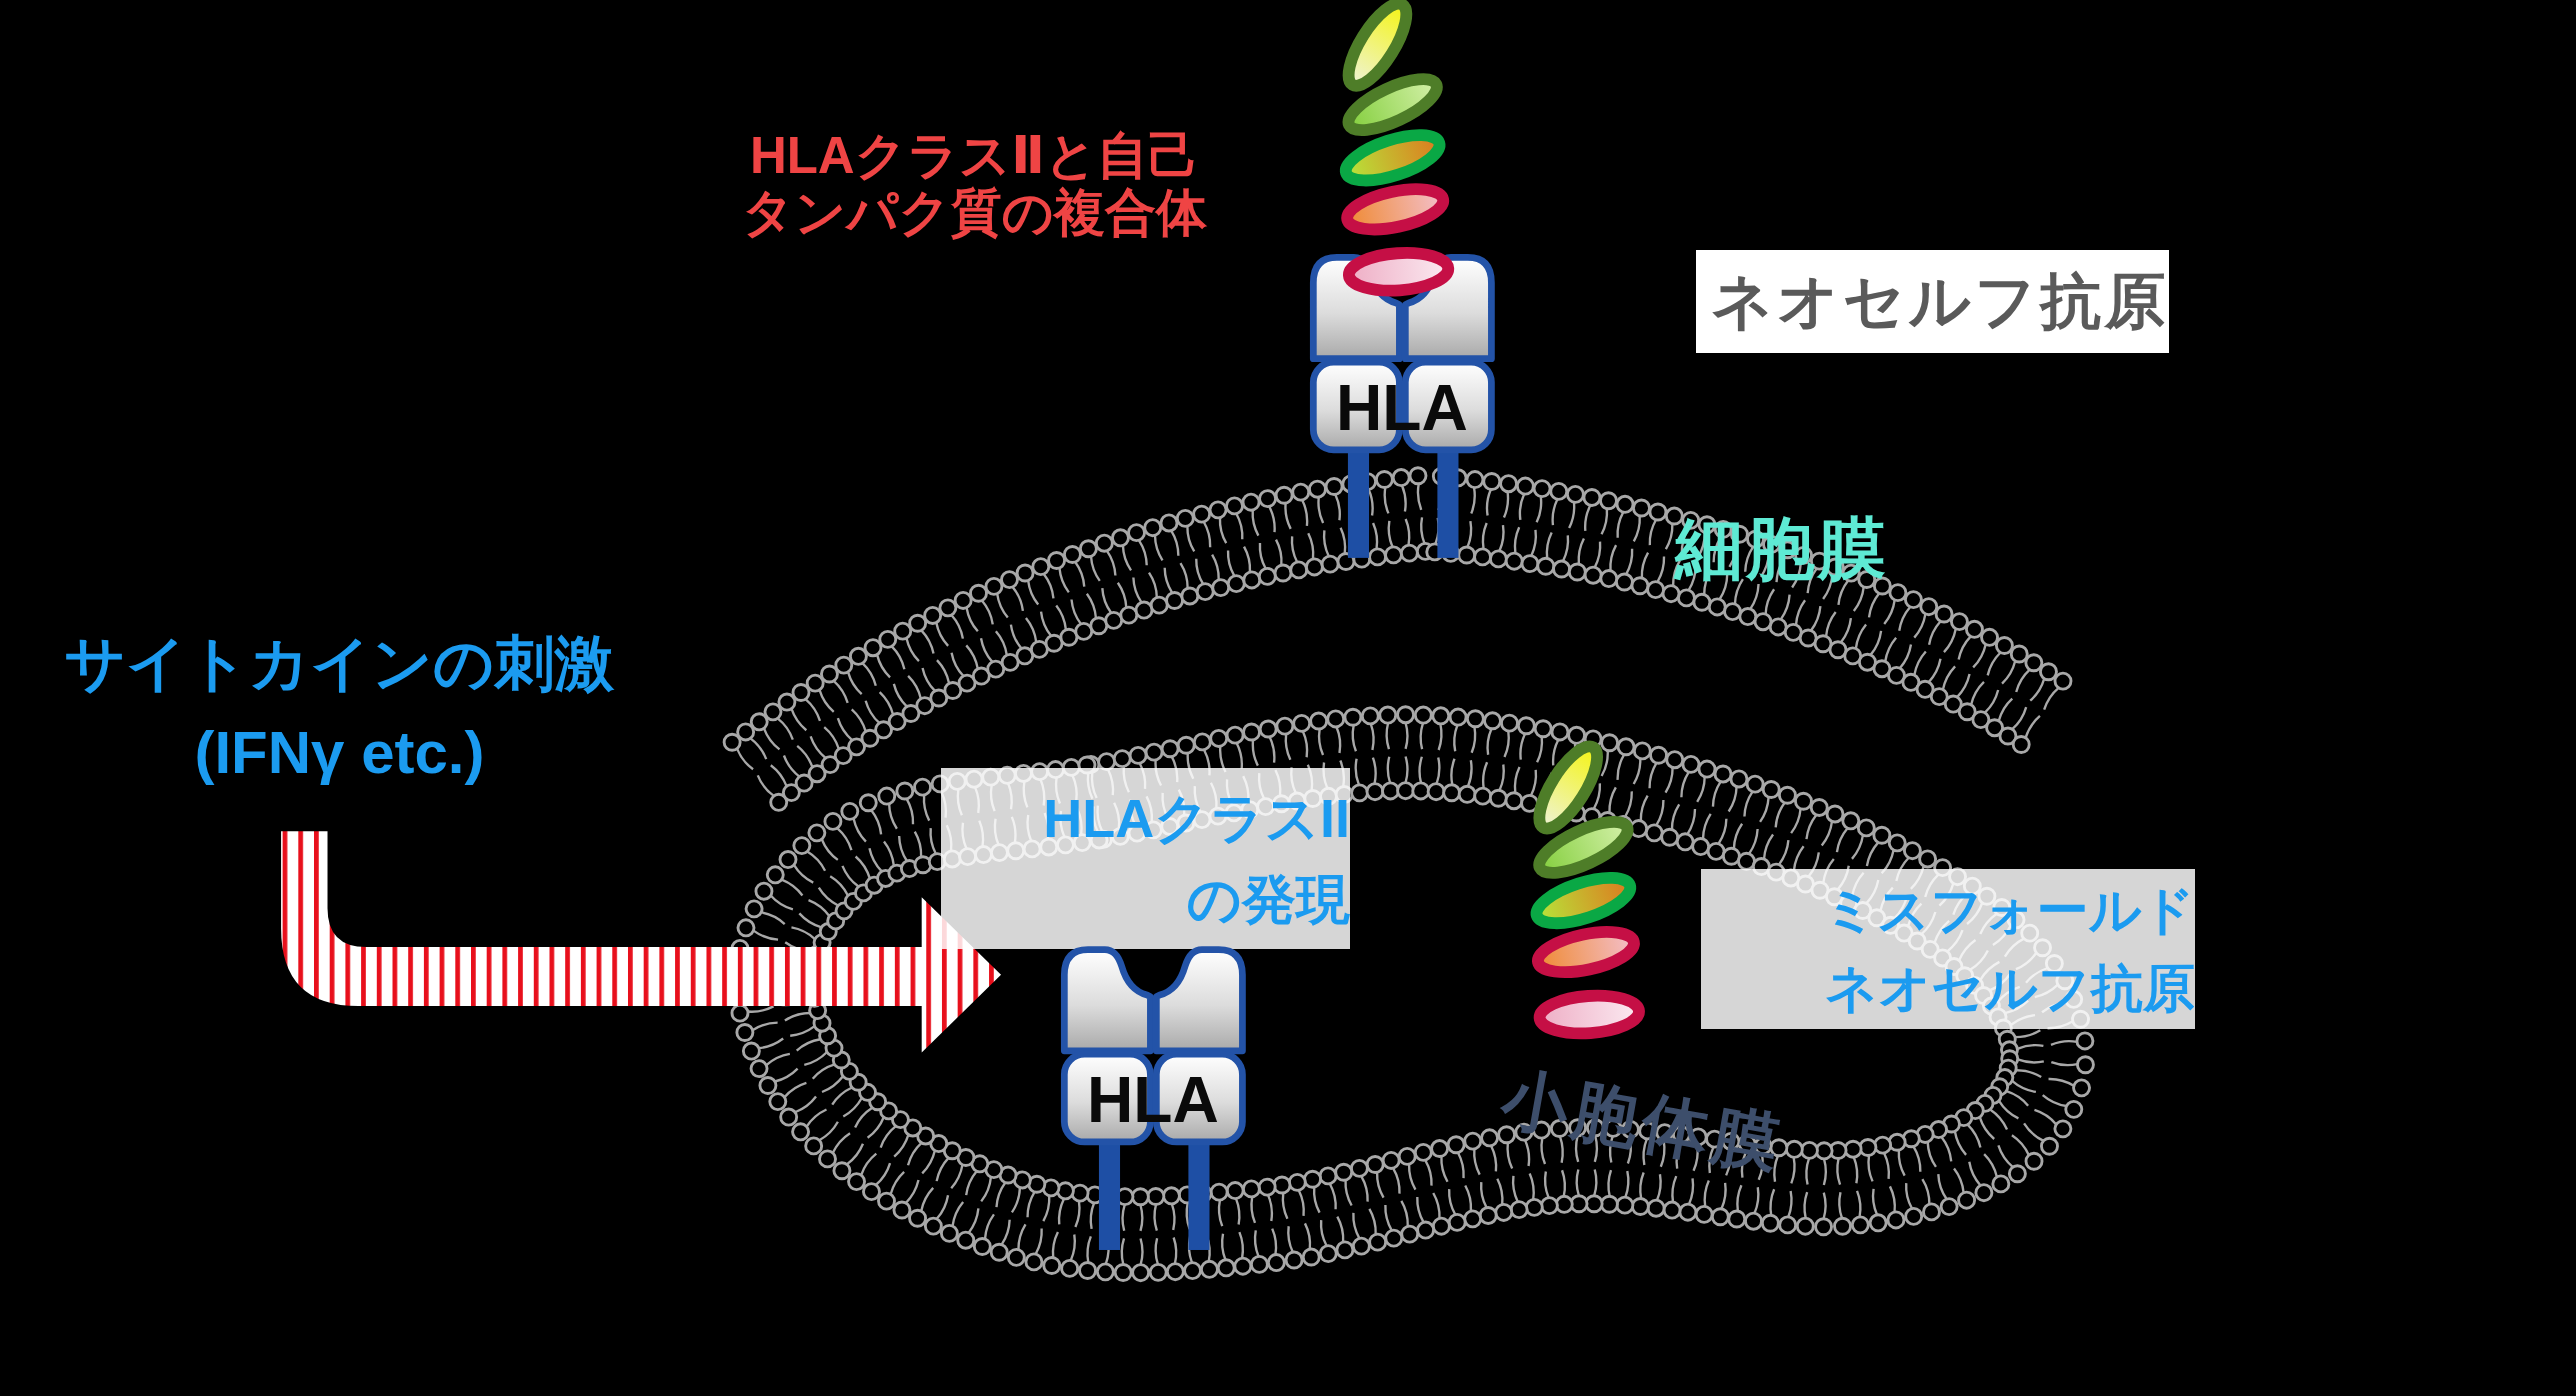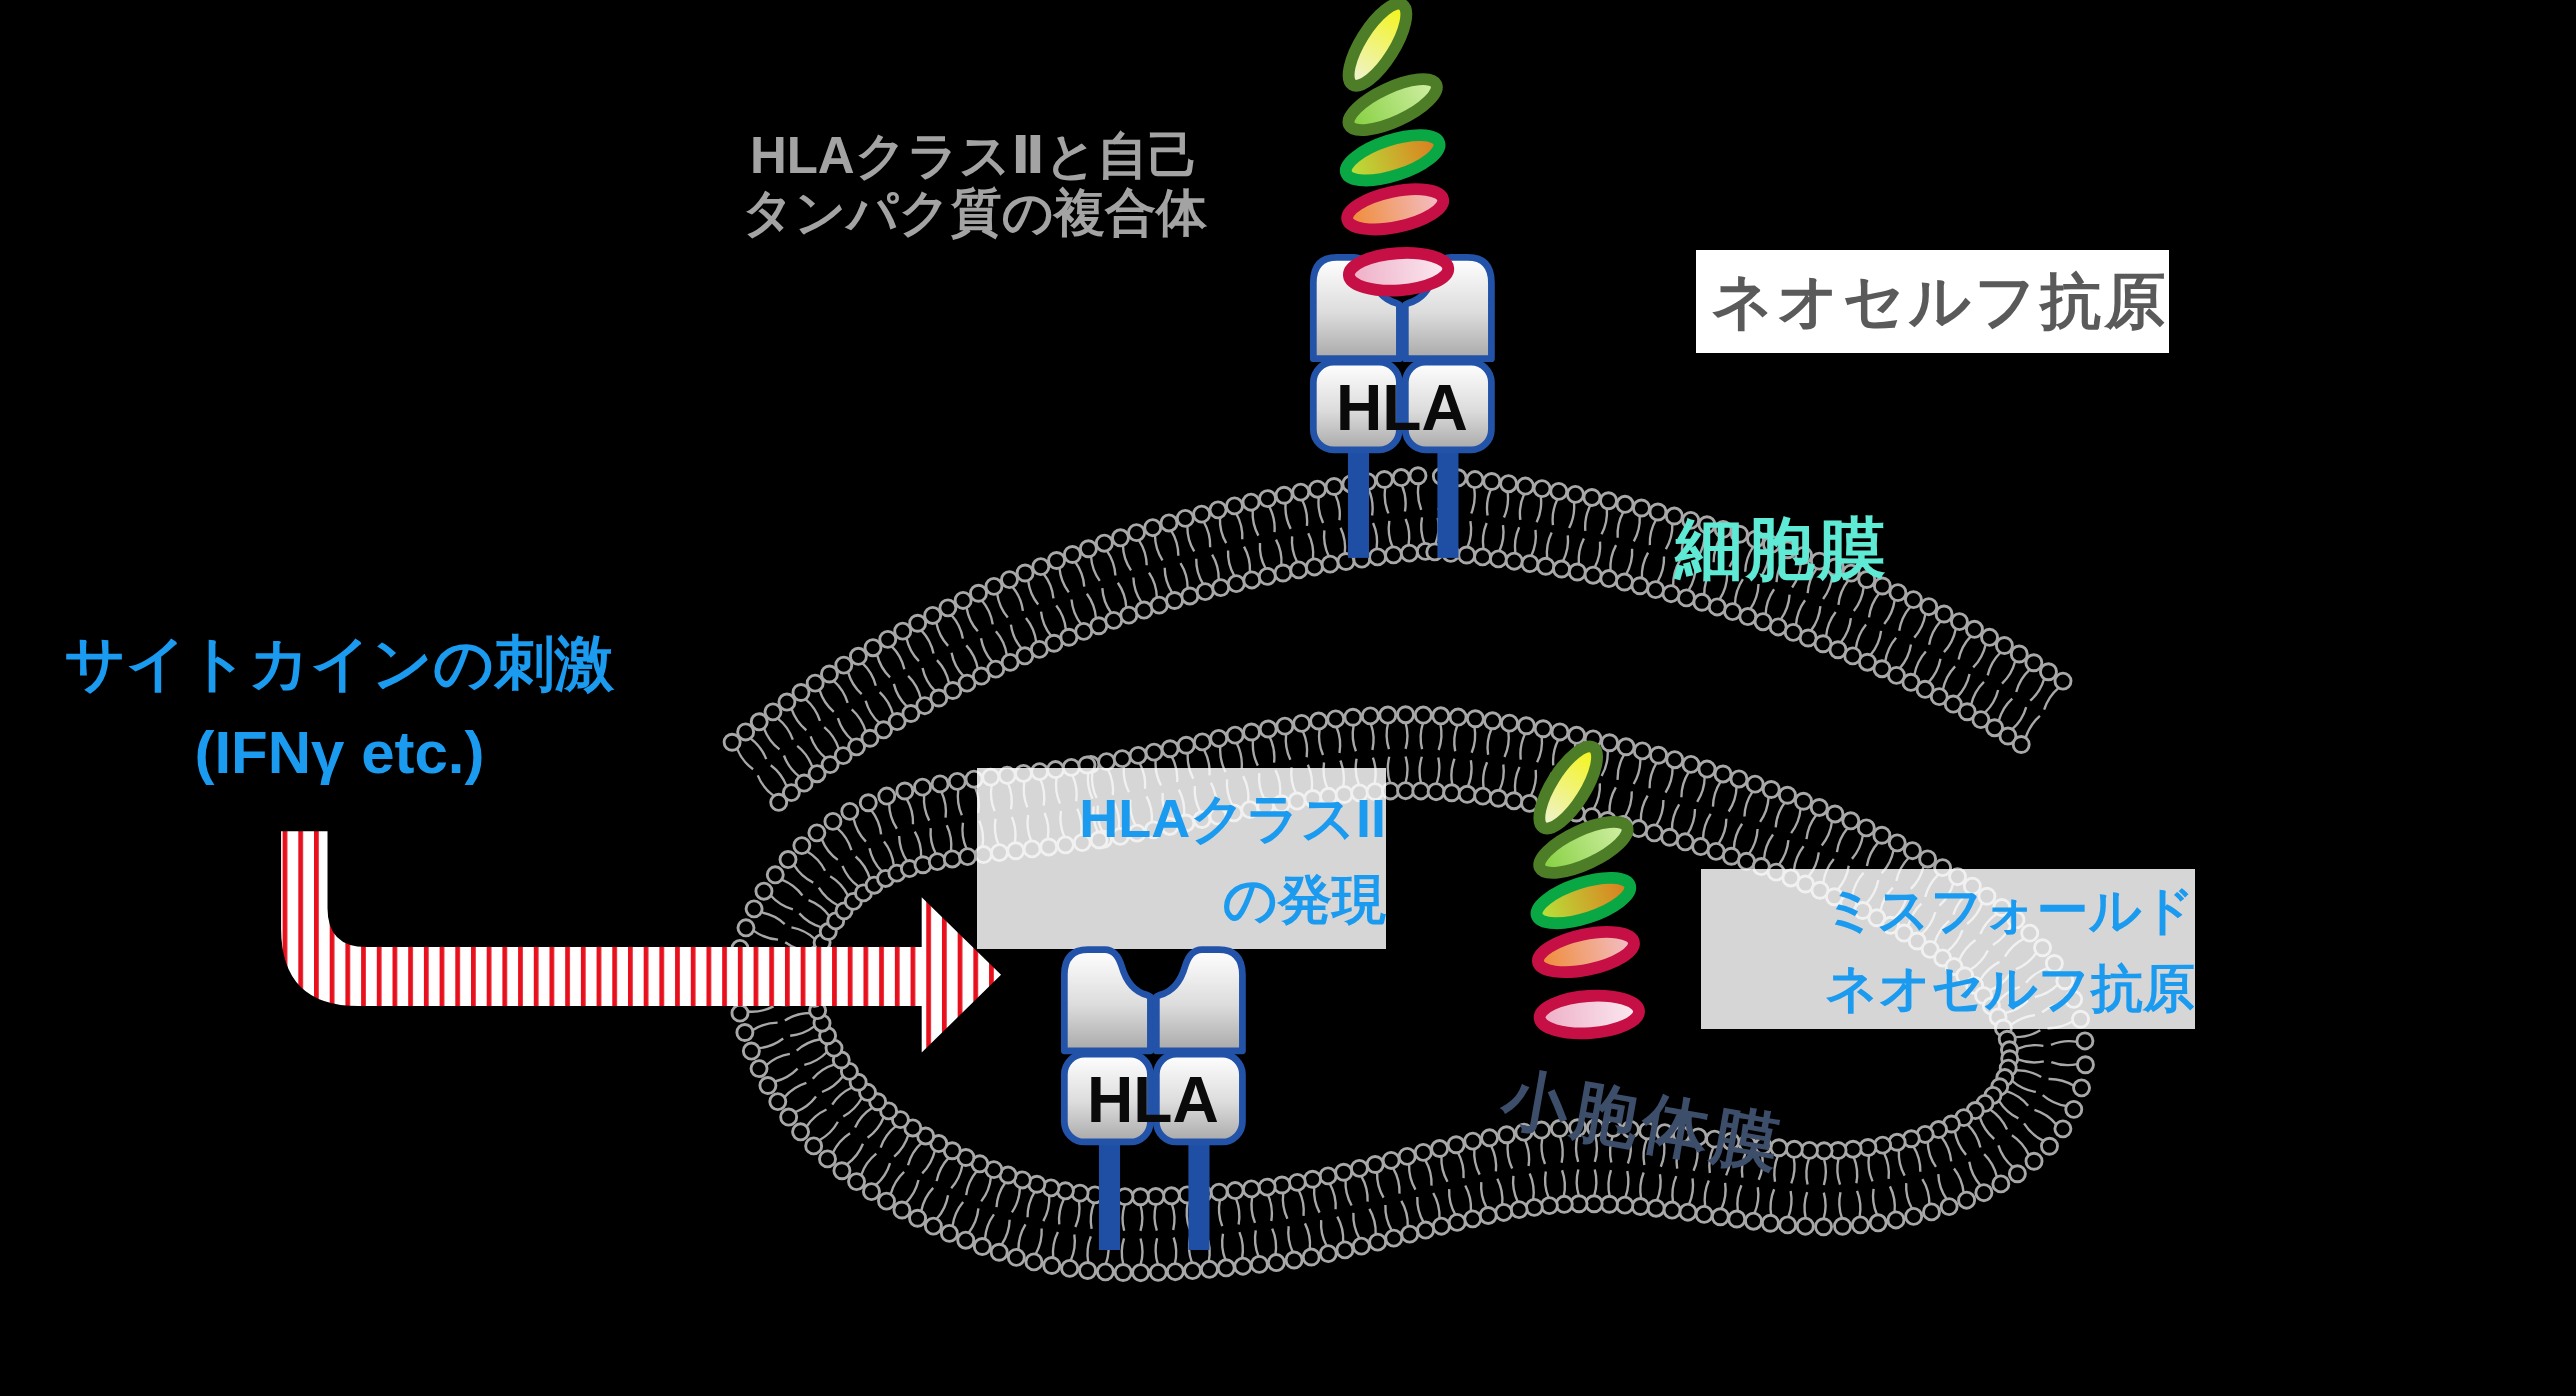--- a/index.html
+++ b/index.html
@@ -5,26 +5,26 @@
   html,body{margin:0;padding:0;background:#000;width:2576px;height:1396px;overflow:hidden;}
   #stage{position:relative;width:2576px;height:1396px;background:#000;
          font-family:"Liberation Sans","DejaVu Sans",sans-serif;}
   svg{position:absolute;left:0;top:0;width:2576px;height:1396px;}
   #layer-base{z-index:1;}
   .whitebox{position:absolute;z-index:2;display:flex;flex-direction:column;
             align-items:flex-end;justify-content:center;text-align:center;}
   #layer-top{z-index:3;}
   .lbl{position:absolute;z-index:4;font-weight:bold;white-space:nowrap;}
   .center{text-align:center;}
-  .title-lbl{left:679px;top:127px;width:591px;font-size:51px;line-height:57px;color:#a3a3a3;}
+  .title-lbl{left:679px;top:127px;width:591px;font-size:51px;line-height:57px;color:#ef4444;}
   .neoself-box{left:1696px;top:250px;width:473px;height:103px;background:#ffffff;}
   .neoself-box .t{font-size:61px;font-weight:bold;color:#5a5a5a;letter-spacing:3.4px;}
   .cellmem-lbl{left:1675px;top:504px;font-size:68px;color:#5eead4;letter-spacing:3.4px;}
   .cytokine-lbl{left:25px;top:619px;width:629px;font-size:60px;line-height:89px;color:#1b9bf0;}
-  .hlaexp-box{left:941px;top:768px;width:409px;height:181px;background:rgba(255,255,255,0.84);margin-left:36px;}
+  .hlaexp-box{left:941px;top:768px;width:409px;height:181px;background:rgba(255,255,255,0.84);}
   .hlaexp-box .t{font-size:54px;font-weight:bold;color:#1b9bf0;line-height:81px;}
   .misfold-box{left:1701px;top:869px;width:494px;height:160px;background:rgba(255,255,255,0.84);}
   .misfold-box .t{font-size:52px;font-weight:bold;color:#1b9bf0;line-height:78px;}
   .ermem-lbl{left:1511px;top:1053px;font-size:66px;color:#3d4e6b;letter-spacing:5px;
              transform:rotate(10deg);transform-origin:left top;}
   text{font-family:"Liberation Sans","DejaVu Sans",sans-serif;font-weight:bold;}
 </style>
 </head>
 <body>
 

